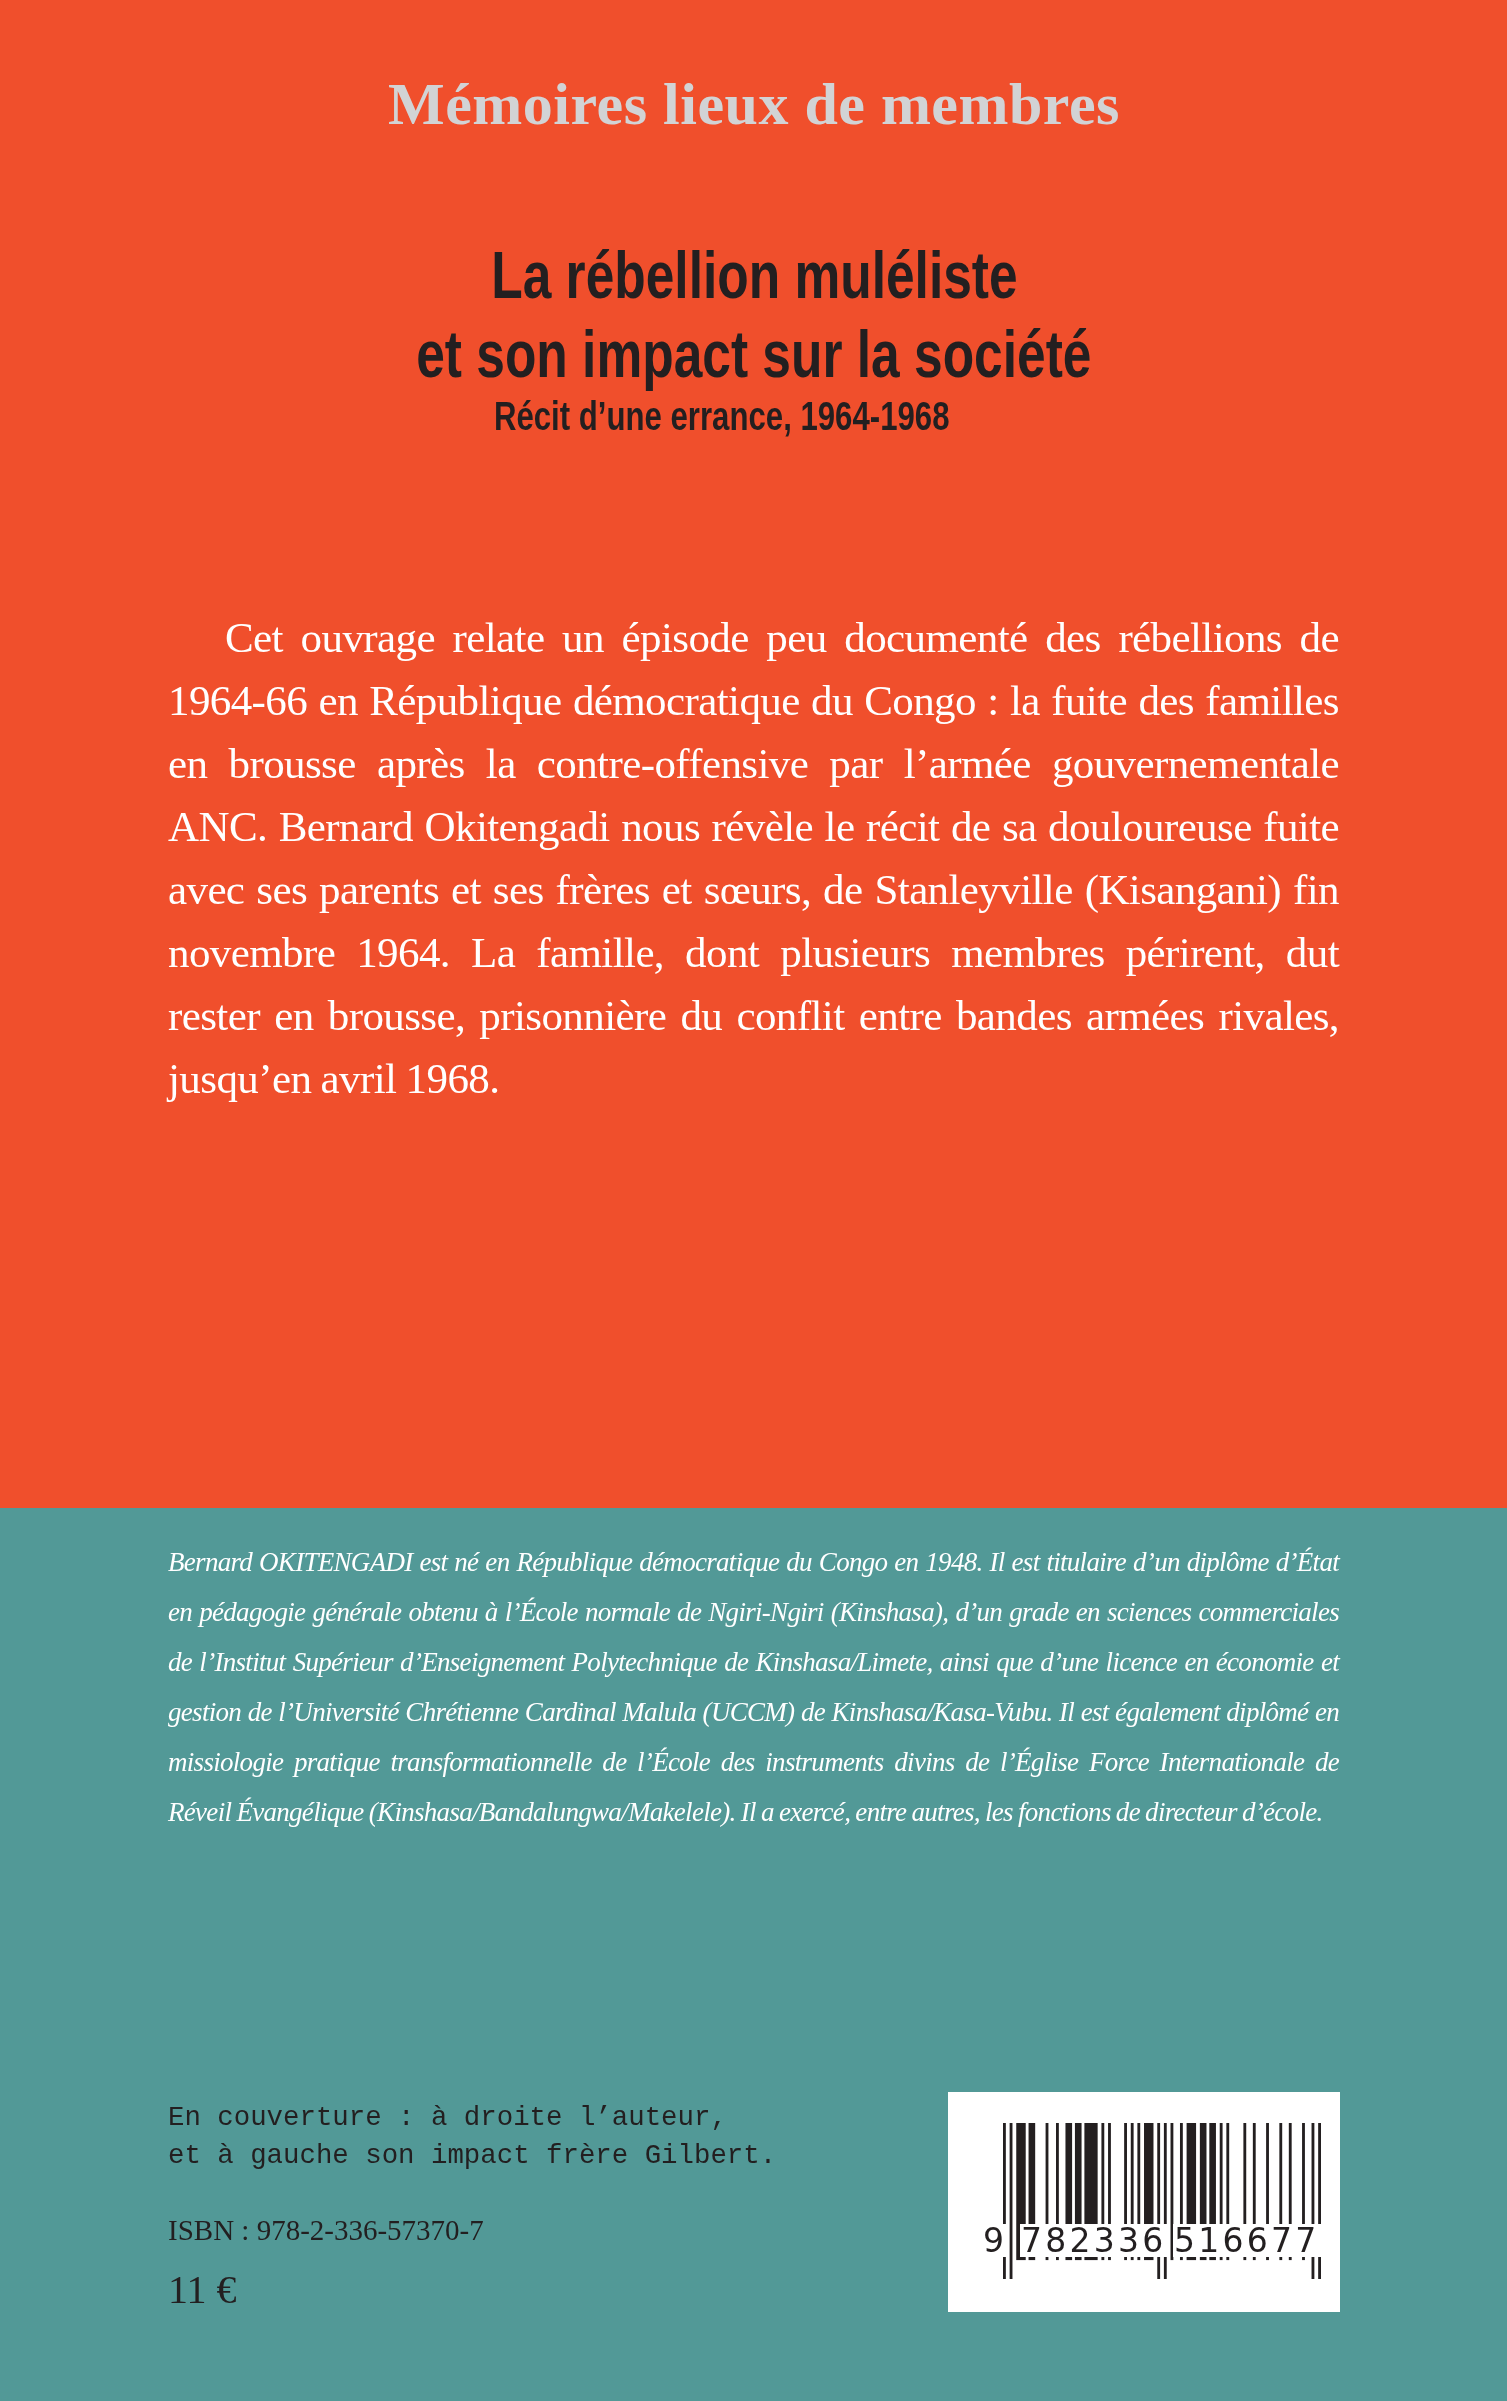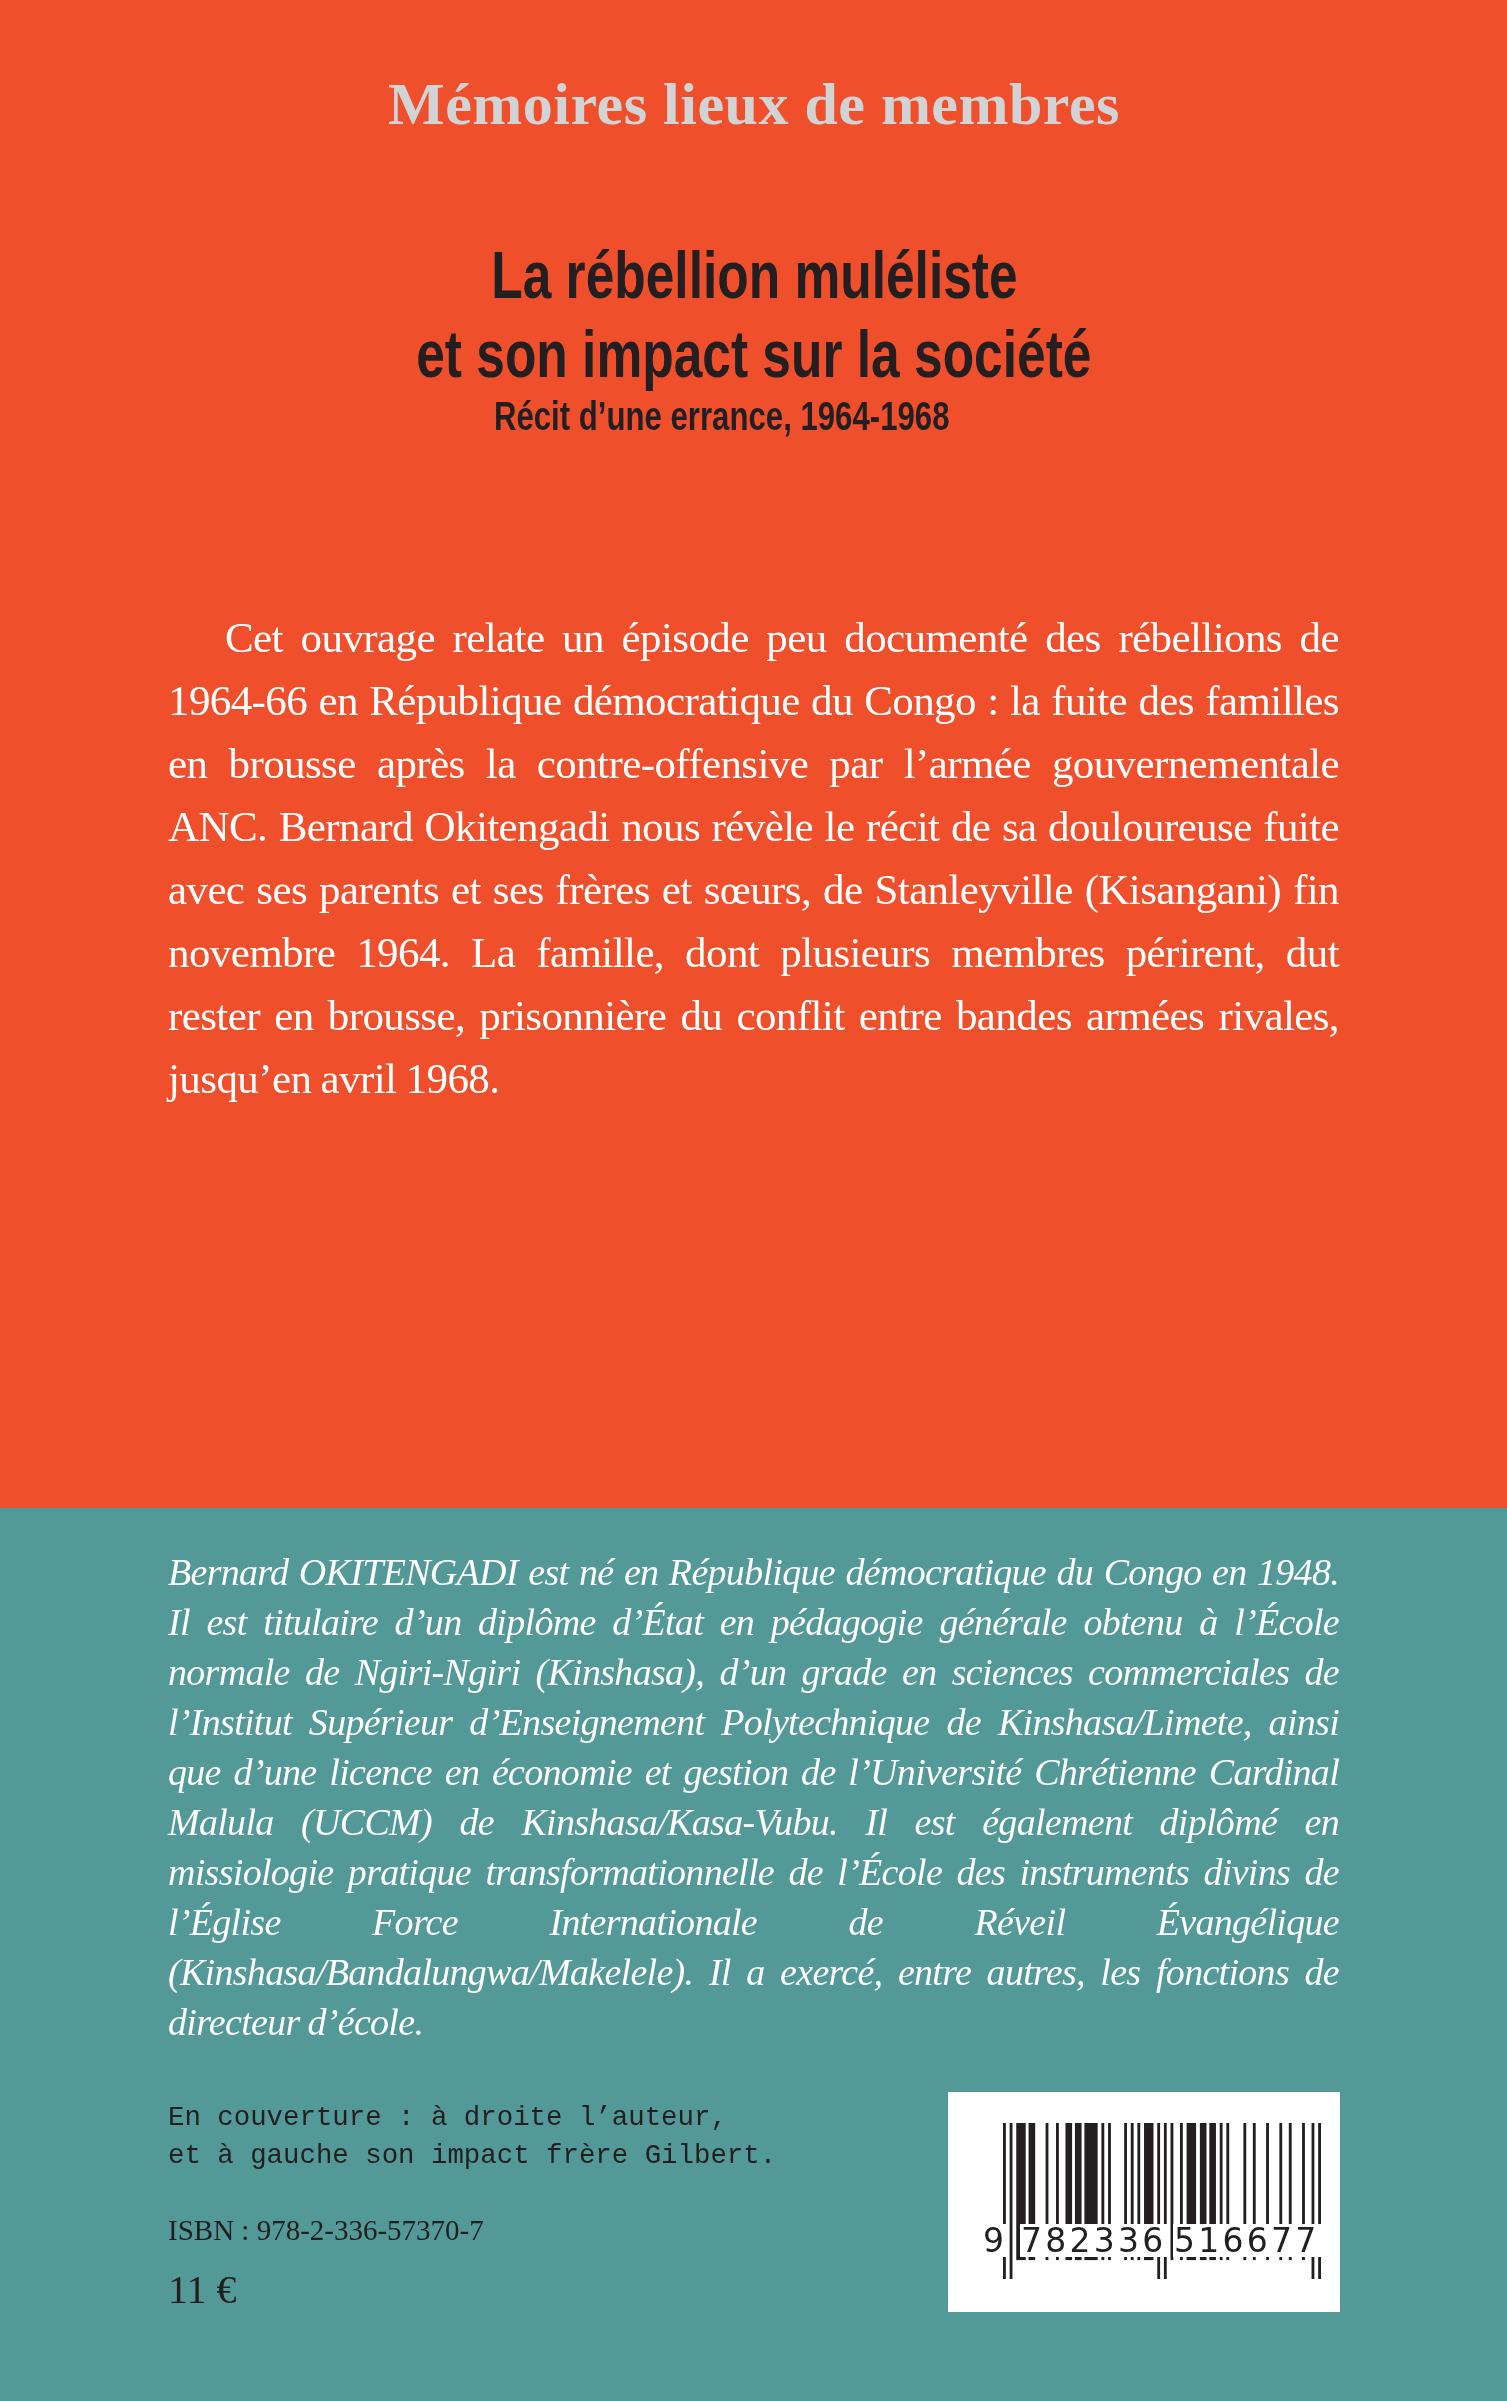--- a/index.html
+++ b/index.html
@@ -28,23 +28,23 @@
   .blurb {
     position: absolute; left: 168px; width: 1171px; top: 606px;
     font-family: "Liberation Serif", "DejaVu Serif", serif;
     font-size: 43px; line-height: 63px; color: #ffffff;
     text-align: justify; text-align-last: left; text-indent: 57px;
     letter-spacing: -0.6px; word-spacing: -0.9px;
   }
   .bio {
     position: absolute; left: 168px; width: 1171px; top: 1537px;
     font-family: "Liberation Serif", "DejaVu Serif", serif; font-style: italic;
-    font-size: 38px; line-height: 50px; color: #FFFFFF;
+    font-size: 27px; line-height: 50px; color: #FFFFFF;
     text-align: justify; text-align-last: left;
-    letter-spacing: -0.7px; word-spacing: -0.9px; margin-top: 10px;
+    letter-spacing: -0.7px; word-spacing: -0.9px;
   }
   .caption {
     position: absolute; left: 168px; top: 2099px; width: 662px;
     font-family: Liberation Mono, monospace;
     font-size: 27.4px; line-height: 38px; color: #231F20;
   }
   .isbn {
     position: absolute; left: 168px; top: 2216px;
     font-family: "Liberation Serif", "DejaVu Serif", serif;
     font-size: 29px; line-height: 1; color: #231F20;

